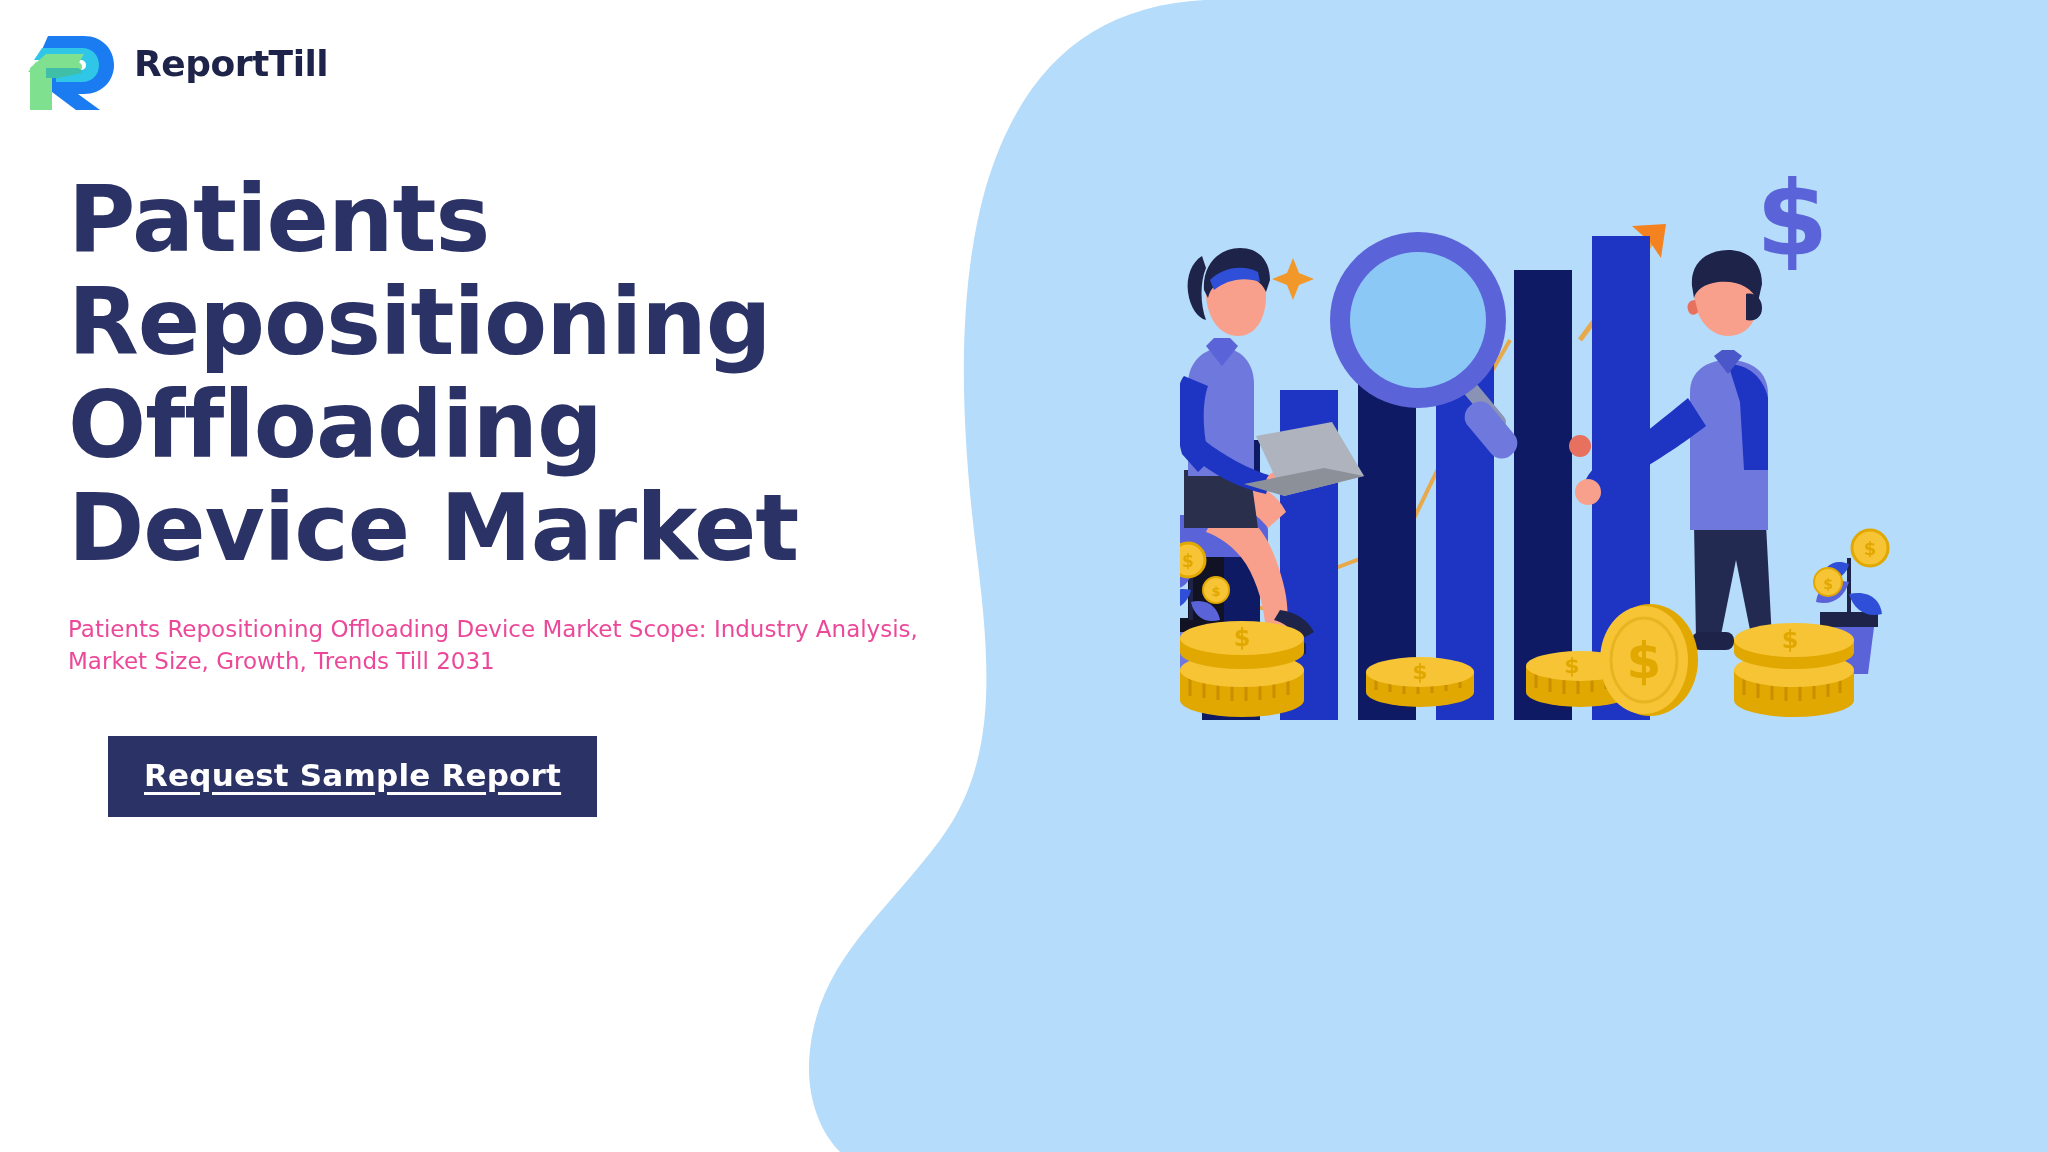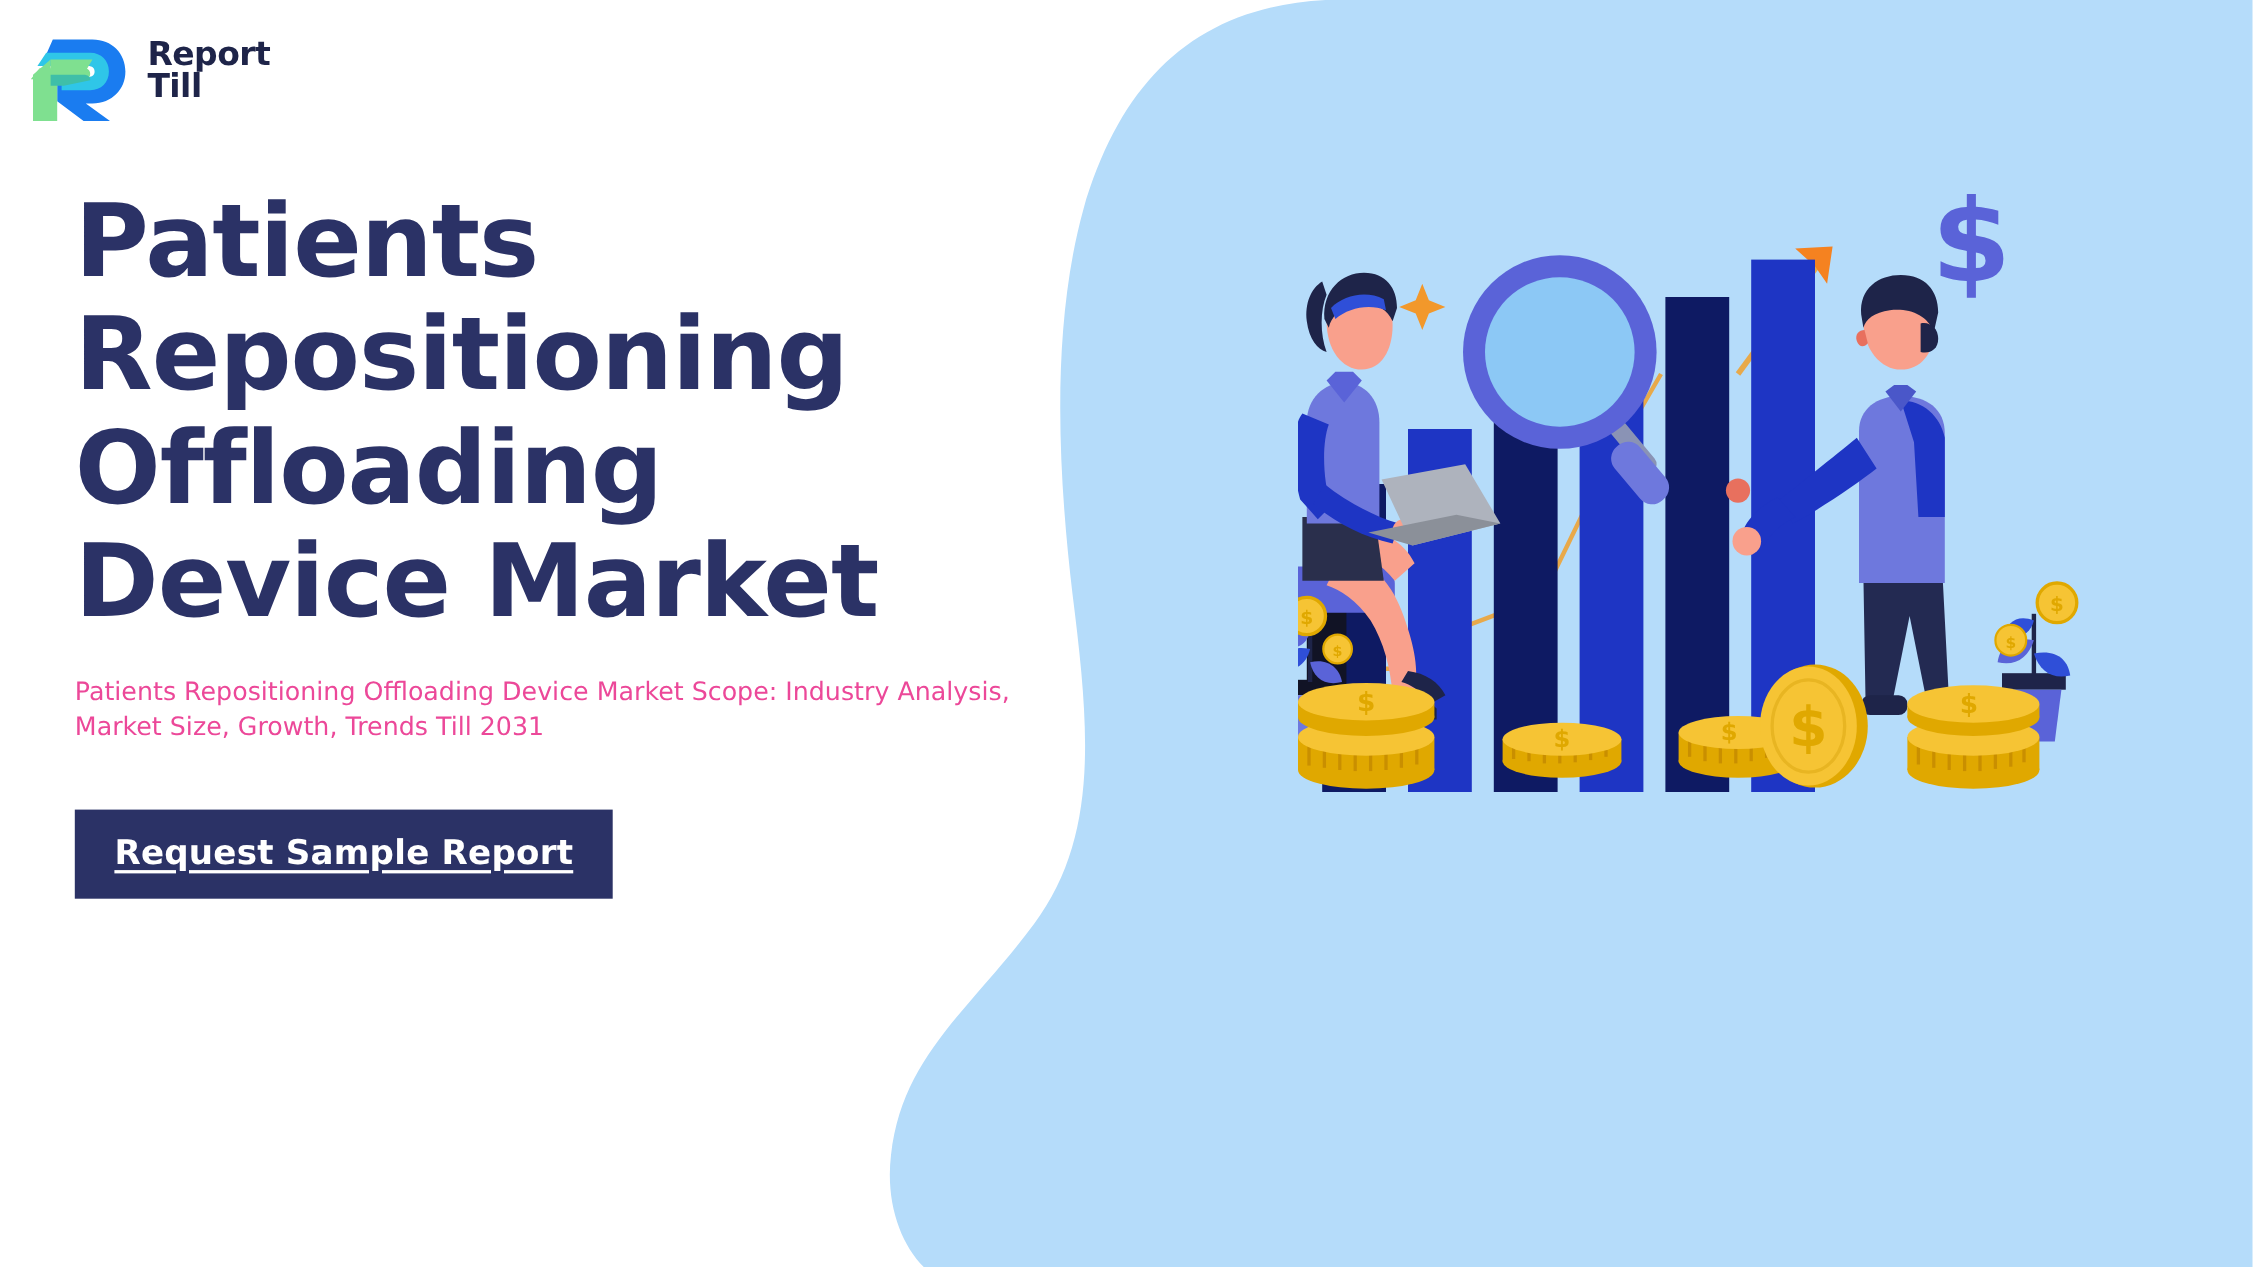--- a/index.html
+++ b/index.html
@@ -10,34 +10,34 @@
     overflow:hidden;position:relative;
   }
   #banner{position:absolute;inset:0;background:#ffffff;}
 
   
   #blob-layer{position:absolute;inset:0;z-index:1;pointer-events:none;}
 
   
   #logo{position:absolute;left:22px;top:18px;display:flex;align-items:center;gap:14px;z-index:5;}
   #logo-mark{width:98px;height:92px;display:block;}
-  #logo-word{display:flex;flex-direction:column;line-height:0.98;
-    font-weight:800;color:#1e2449;font-size:30px;letter-spacing:-0.5px;}
+  #logo-word{display:flex;flex-direction:row;line-height:0.98;
+    font-weight:800;color:#1e2449;font-size:36px;letter-spacing:-0.5px;}
 
   
   #copy{position:absolute;left:68px;top:168px;width:900px;z-index:5;}
   #headline{
     font-size:92px;line-height:1.12;font-weight:800;color:#2b3266;
     letter-spacing:-1px;margin:0;white-space:pre-line;
   }
   #subhead{
     margin:34px 0 1px 0;font-size:23px;line-height:1.38;color:#ec4899;
     font-weight:400;white-space:pre-line;
   }
-  #cta-wrap{margin-top:58px;}
+  #cta-wrap{margin-top:58px;margin-left:40px;}
   #cta{
     display:inline-block;background:#2b3266;color:#ffffff;
     font-size:31px;font-weight:700;padding:21px 36px 24px 36px;
     text-decoration:underline;text-underline-offset:6px;
     border:0;cursor:pointer;font-family:inherit;letter-spacing:0.2px;
   }
 
   
   #illustration{position:absolute;left:1180px;top:140px;width:760px;height:580px;z-index:4;}
 </style>

